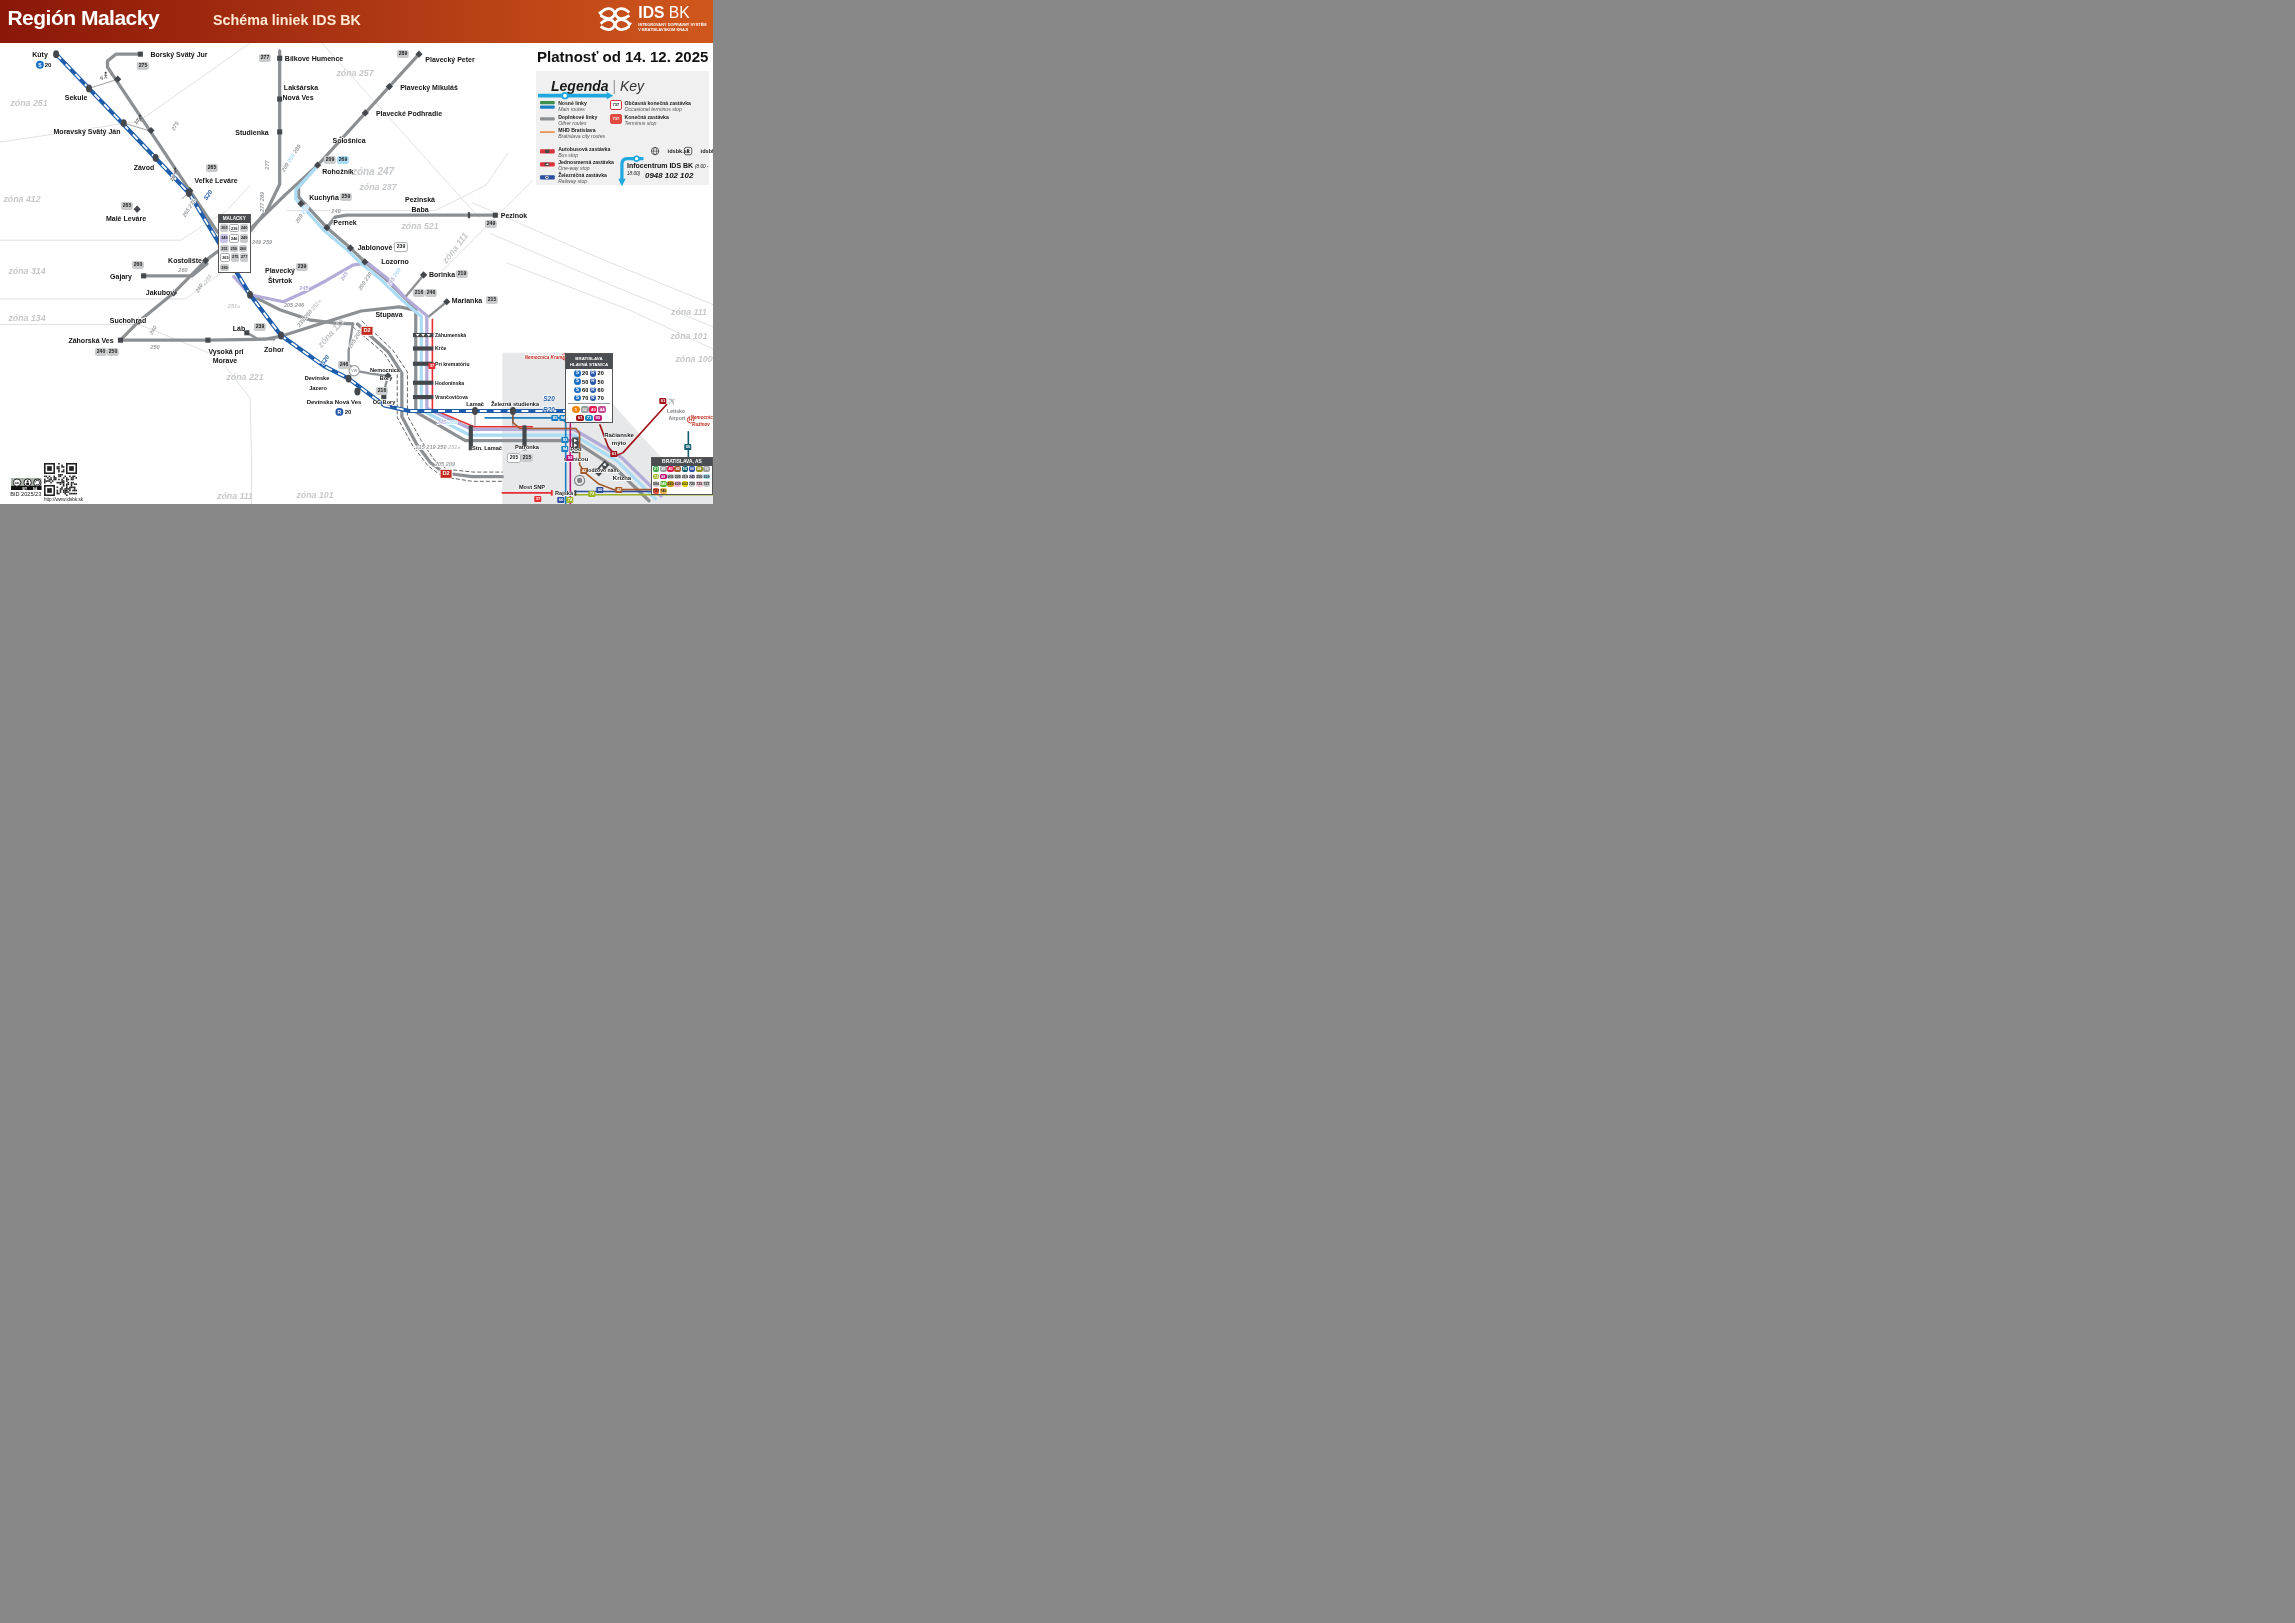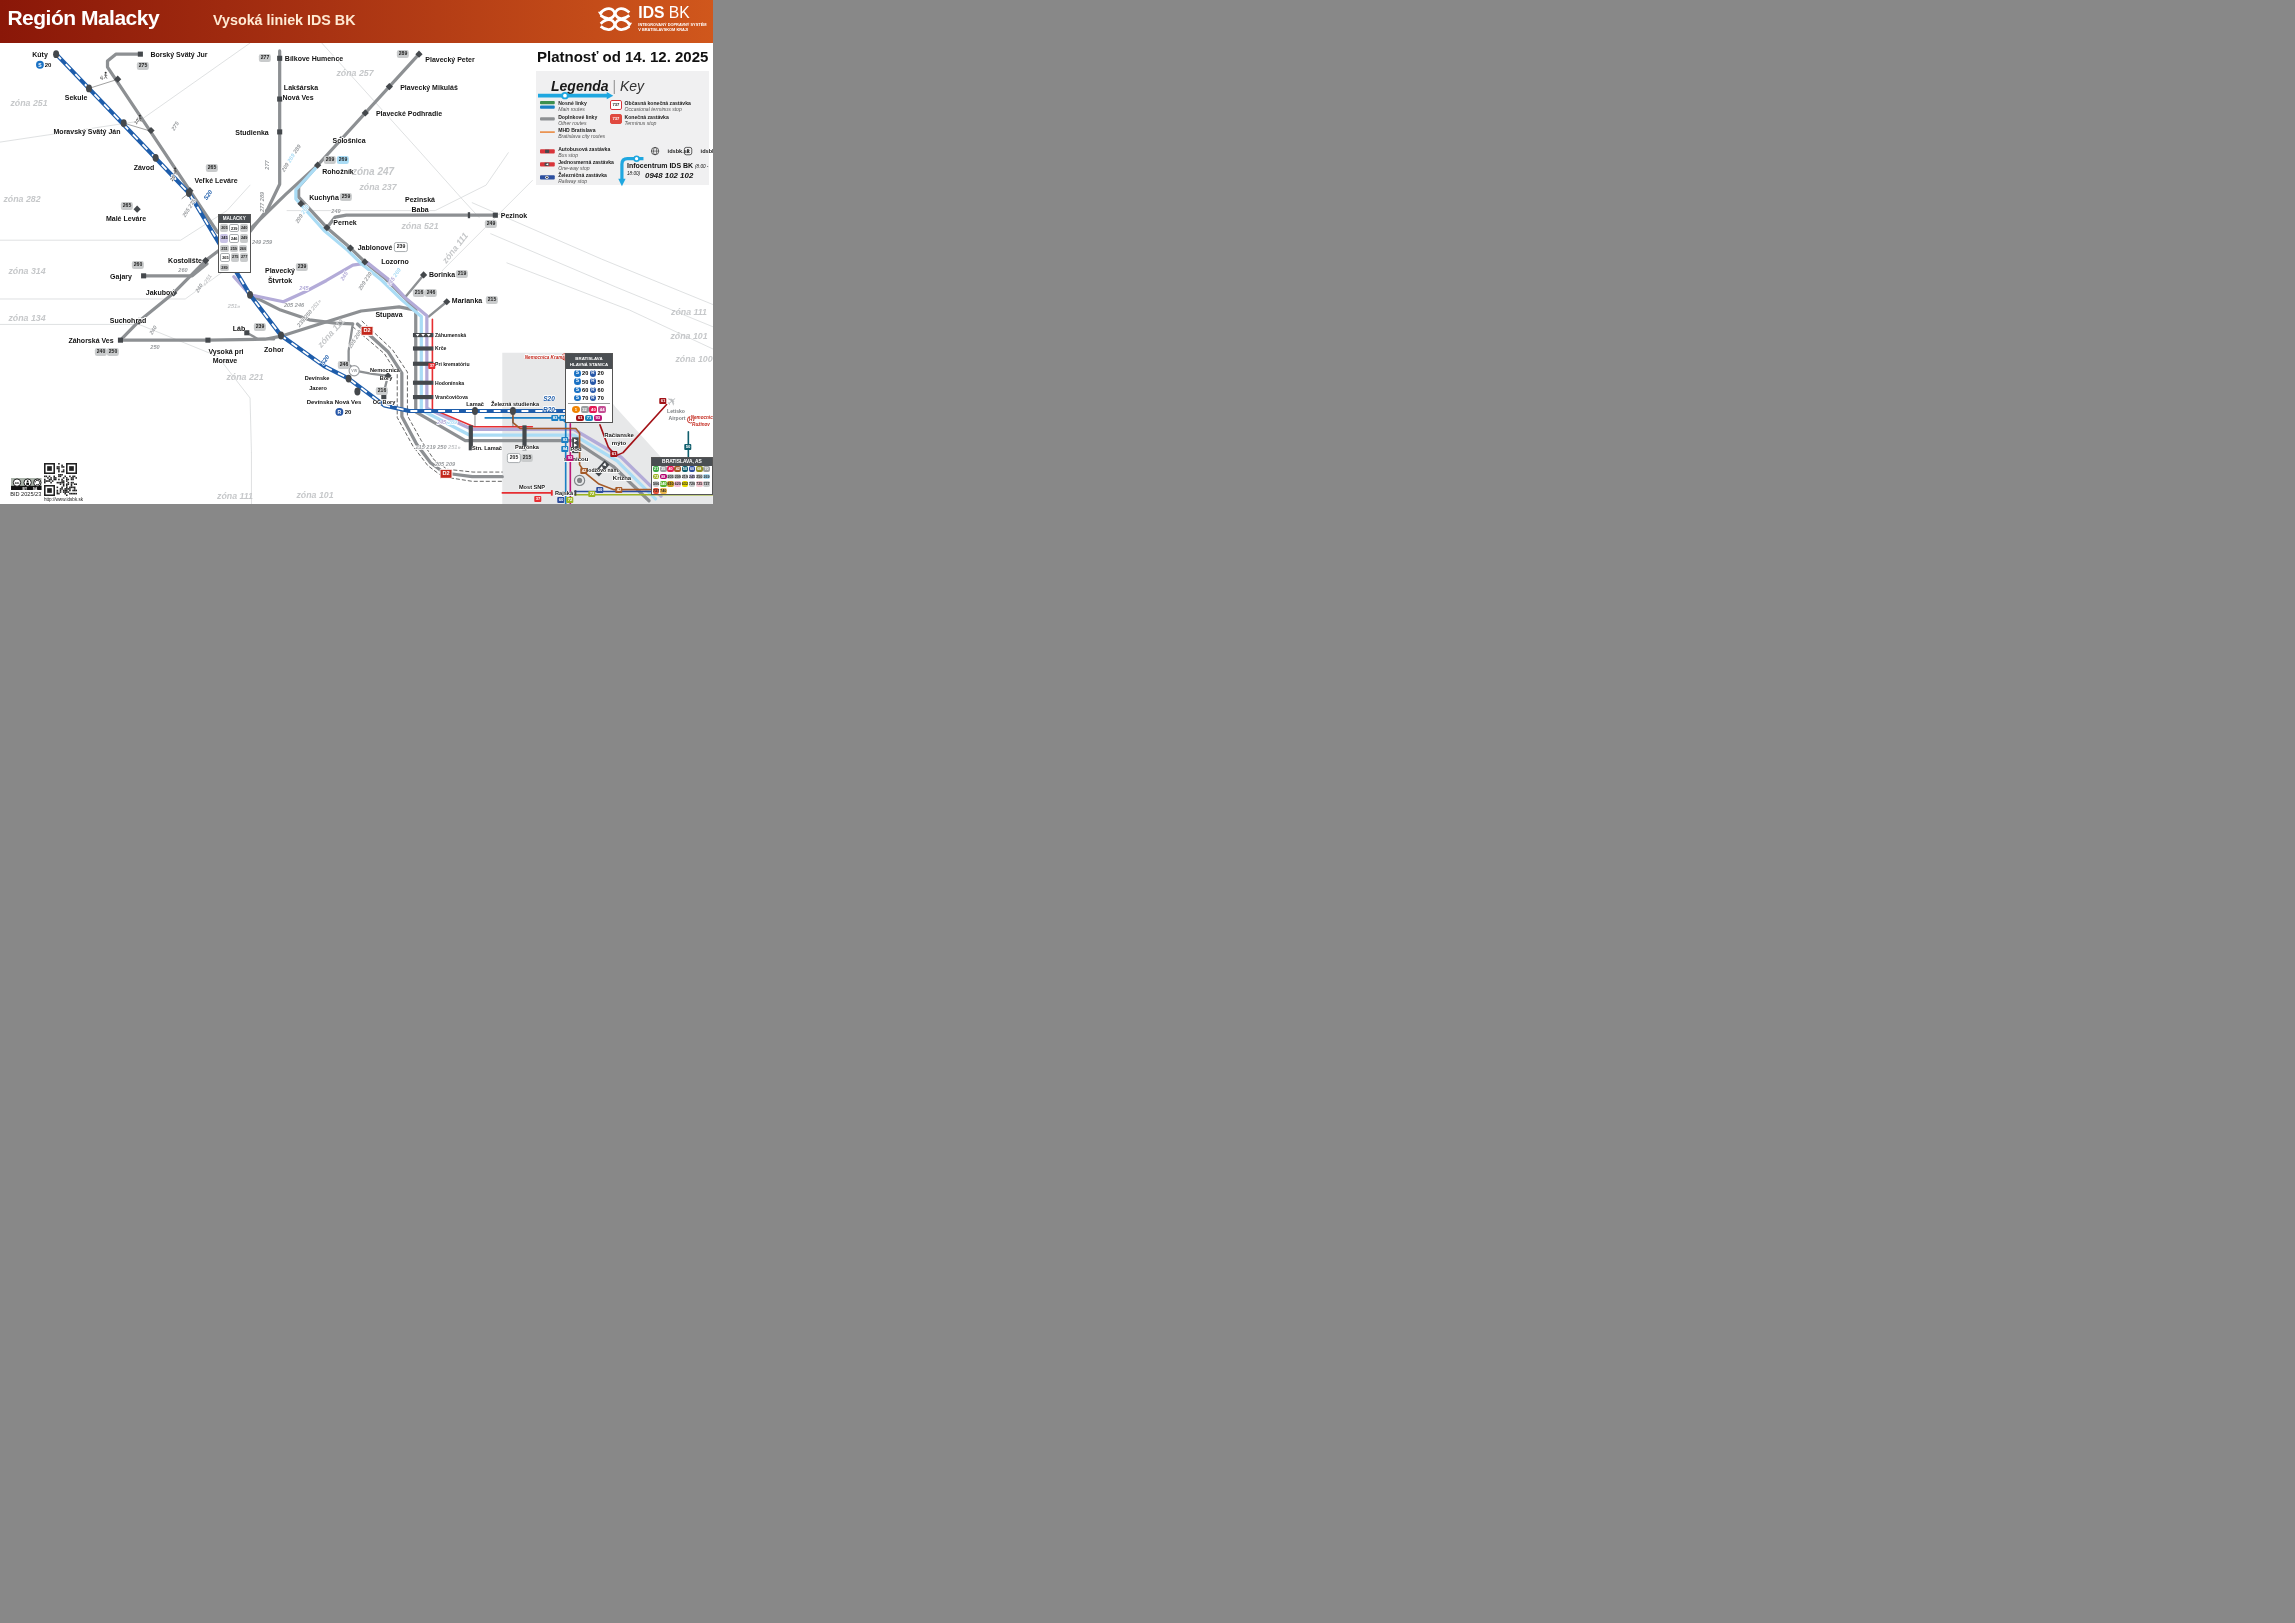--- a/index.html
+++ b/index.html
@@ -187,21 +187,21 @@
       <circle cx="765" cy="801" r="11" fill="#fff" stroke="#9a9da0" stroke-width="2.5"></circle>
       <text x="765" y="804" font-size="8" font-weight="bold" fill="#9a9da0" text-anchor="middle" font-family="Liberation Sans">VW</text>
       <circle cx="86" cy="140" r="8.5" fill="#1b72c4"></circle>
       <text x="86" y="144" font-size="11" font-weight="bold" fill="#fff" text-anchor="middle" font-family="Liberation Sans">S</text>
       <circle cx="733" cy="890" r="8.5" fill="#2757a8"></circle>
       <text x="733" y="894" font-size="11" font-weight="bold" fill="#fff" text-anchor="middle" font-family="Liberation Sans">R</text>
     </svg>
 
   <div id="overlay" style="position:absolute;left:0;top:0;width:713px;height:504px;">
       <div class="zlbl" style="font-size: 8.8px; left: 29px; top: 103px; transform: translate(-50%, -50%) rotate(0deg);">zóna 251</div>
-      <div class="zlbl" style="font-size: 8.8px; left: 22px; top: 199px; transform: translate(-50%, -50%) rotate(0deg);">zóna 282</div>
+      <div class="zlbl" style="font-size: 8.8px; left: 22px; top: 199px; transform: translate(-50%, -50%) rotate(0deg);">zóna 412</div>
       <div class="zlbl" style="font-size: 8.8px; left: 27px; top: 271px; transform: translate(-50%, -50%) rotate(0deg);">zóna 314</div>
       <div class="zlbl" style="font-size: 8.8px; left: 27px; top: 318px; transform: translate(-50%, -50%) rotate(0deg);">zóna 134</div>
       <div class="zlbl" style="font-size: 8.8px; left: 245px; top: 377px; transform: translate(-50%, -50%) rotate(0deg);">zóna 221</div>
       <div class="zlbl" style="font-size: 8.8px; left: 355px; top: 73px; transform: translate(-50%, -50%) rotate(0deg);">zóna 257</div>
       <div class="zlbl" style="font-size: 10px; left: 373px; top: 171px; transform: translate(-50%, -50%) rotate(0deg);">zóna 247</div>
       <div class="zlbl" style="font-size: 8.8px; left: 378px; top: 187px; transform: translate(-50%, -50%) rotate(0deg);">zóna 237</div>
       <div class="zlbl" style="font-size: 8.8px; left: 420px; top: 226px; transform: translate(-50%, -50%) rotate(0deg);">zóna 521</div>
       <div class="zlbl" style="font-size: 8.8px; left: 455px; top: 248px; transform: translate(-50%, -50%) rotate(-52deg);">zóna 111</div>
       <div class="zlbl" style="font-size: 8.8px; left: 689px; top: 312px; transform: translate(-50%, -50%) rotate(0deg);">zóna 111</div>
       <div class="zlbl" style="font-size: 8.8px; left: 689px; top: 336px; transform: translate(-50%, -50%) rotate(0deg);">zóna 101</div>
@@ -345,21 +345,21 @@
       <div class="badge mhd" style="background: rgb(156, 180, 34); left: 592px; top: 494px; transform: translate(-50%, -50%);">72</div>
       <div class="badge mhd" style="background: rgb(43, 77, 158); left: 561px; top: 500px; transform: translate(-50%, -50%);">60</div>
       <div class="badge mhd" style="background: rgb(156, 180, 34); left: 570px; top: 500px; transform: translate(-50%, -50%);">72</div>
       <div class="badge mhd" style="background: rgb(163, 18, 23); left: 663px; top: 401px; transform: translate(-50%, -50%);">61</div>
       <div class="badge mhd" style="background: rgb(163, 18, 23); left: 614px; top: 454px; transform: translate(-50%, -50%);">61</div>
       <div class="badge mhd" style="background: rgb(17, 95, 110); left: 688px; top: 447px; transform: translate(-50%, -50%);">50</div>
     </div>
 
   <div class="hdr">
     <div class="hdr-title">Región Malacky</div>
-    <div class="hdr-sub">Vysoká liniek IDS BK</div>
+    <div class="hdr-sub">Schéma liniek IDS BK</div>
     <div class="logo">
       <svg width="36" height="29" viewBox="0 0 78 62">
         <g stroke="#fff" stroke-width="6" fill="none">
           <path d="M8,16 C20,4 34,4 39,18 C44,32 58,32 70,22"></path>
           <path d="M8,40 C20,28 34,28 39,42 C44,56 58,56 70,46"></path>
           <path d="M70,16 C58,4 44,4 39,18 C34,32 20,32 8,22"></path>
           <path d="M70,40 C58,28 44,28 39,42 C34,56 20,56 8,46"></path>
         </g>
         <g fill="#fff">
             <polygon points="2,14 14,14 8,24"></polygon>

